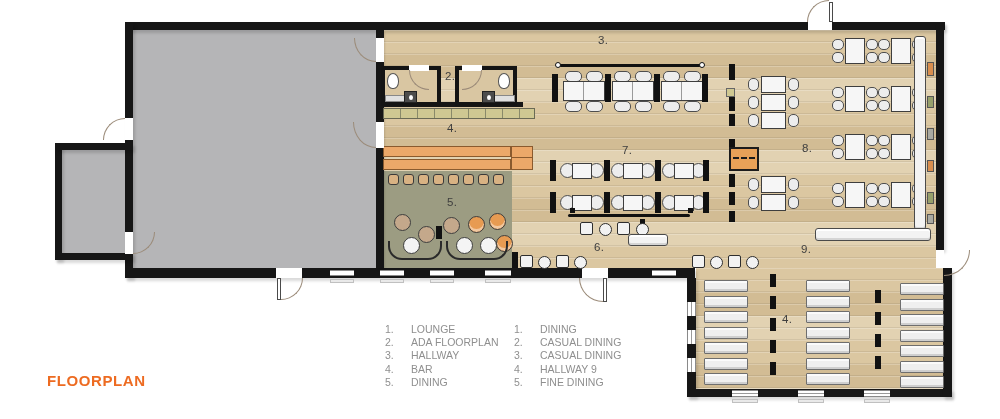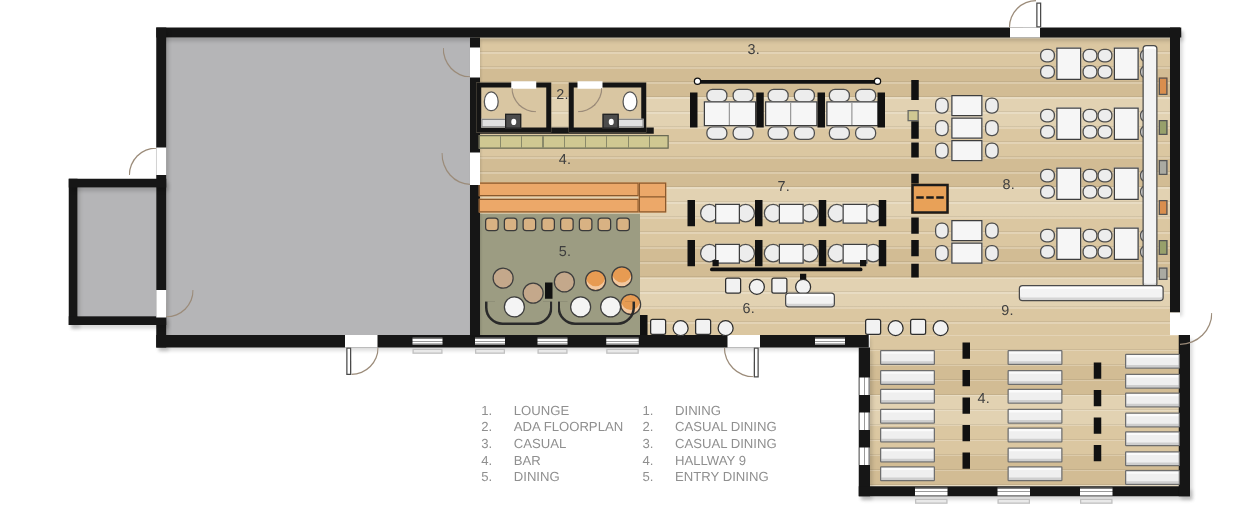--- a/index.html
+++ b/index.html
@@ -384,33 +384,34 @@
       <div class="window v" style="position: absolute; left: 687px; top: 330px; width: 9px; height: 14px;"></div>
       <div class="window v" style="position: absolute; left: 687px; top: 358px; width: 9px; height: 14px;"></div>
       <div class="window" style="position: absolute; left: 732px; top: 390px; width: 26px; height: 7px;"></div>
       <div class="window" style="position: absolute; left: 798px; top: 390px; width: 26px; height: 7px;"></div>
       <div class="window" style="position: absolute; left: 864px; top: 390px; width: 26px; height: 7px;"></div>
       <div class="sill" style="position: absolute; left: 732px; top: 399px; width: 26px; height: 4px;"></div>
       <div class="sill" style="position: absolute; left: 798px; top: 399px; width: 26px; height: 4px;"></div>
       <div class="sill" style="position: absolute; left: 864px; top: 399px; width: 26px; height: 4px;"></div>
     </div>
 
+  <div class="title">FLOORPLAN</div>
 
   <div class="legend" id="legend-left" style="left:385px">
     <div class="row">
         <span class="num">1.</span>
         <span>LOUNGE</span>
       </div>
     <div class="row">
         <span class="num">2.</span>
         <span>ADA FLOORPLAN</span>
       </div>
     <div class="row">
         <span class="num">3.</span>
-        <span>CASUAL</span>
+        <span>HALLWAY</span>
       </div>
     <div class="row">
         <span class="num">4.</span>
         <span>BAR</span>
       </div>
     <div class="row">
         <span class="num">5.</span>
         <span>DINING</span>
       </div>
   </div>
@@ -426,16 +427,16 @@
     <div class="row">
         <span class="num">3.</span>
         <span>CASUAL DINING</span>
       </div>
     <div class="row">
         <span class="num">4.</span>
         <span>HALLWAY 9</span>
       </div>
     <div class="row">
         <span class="num">5.</span>
-        <span>ENTRY DINING</span>
+        <span>FINE DINING</span>
       </div>
   </div>
 </div>
 
 </body></html>

